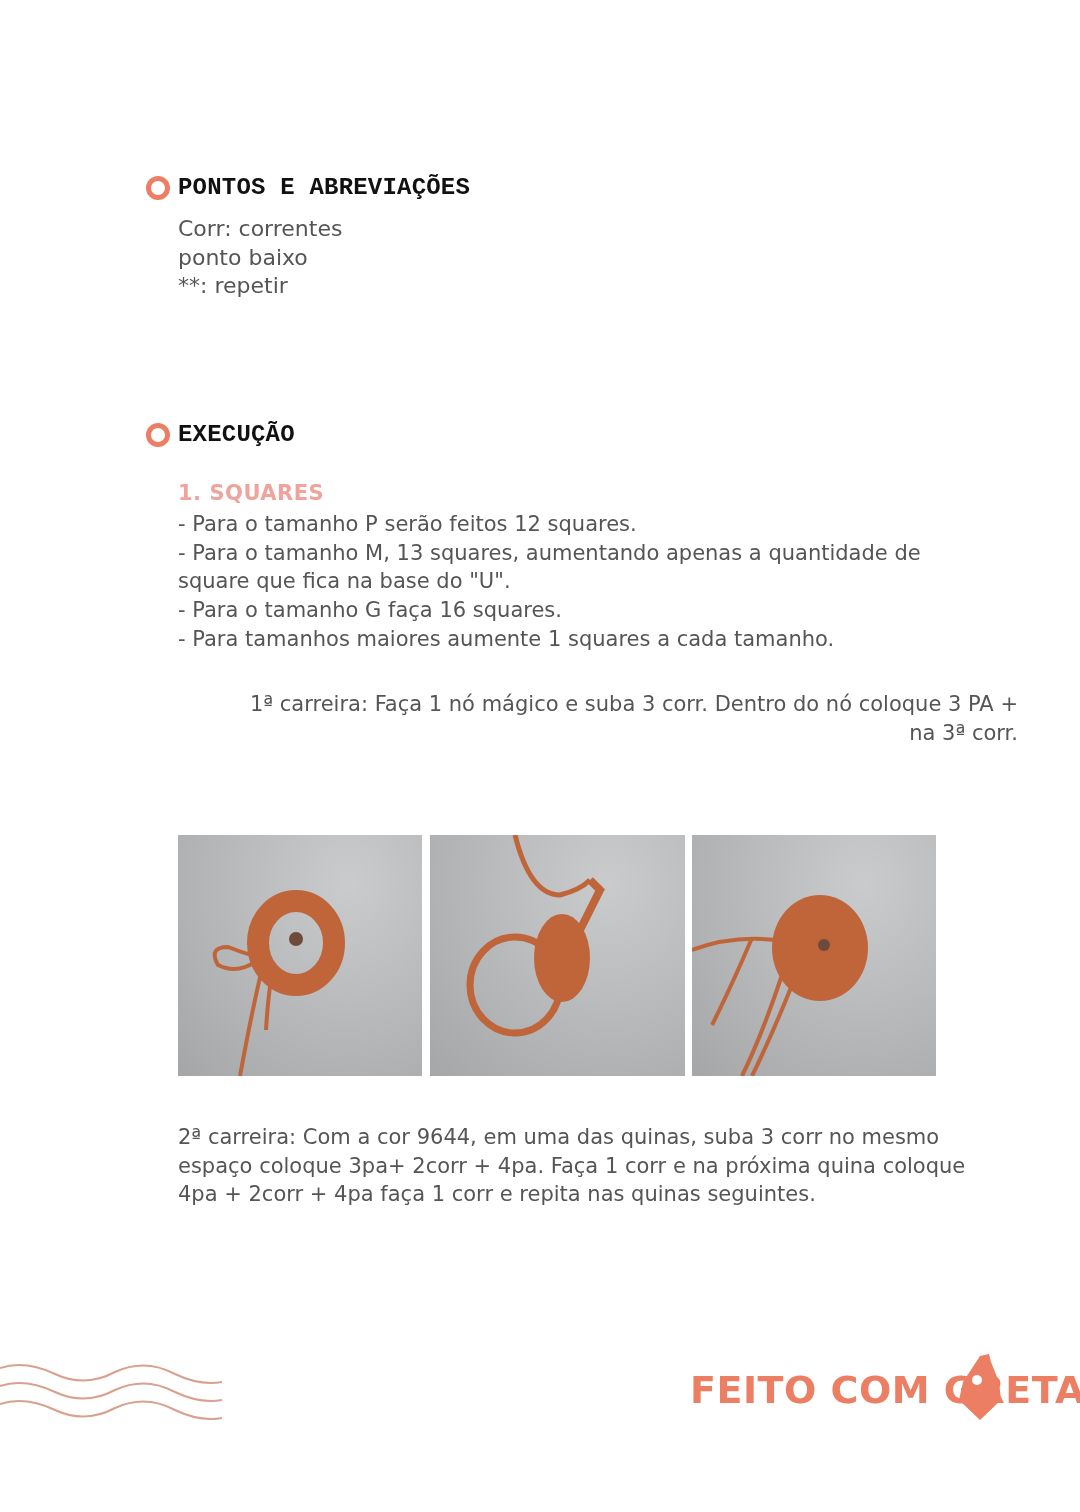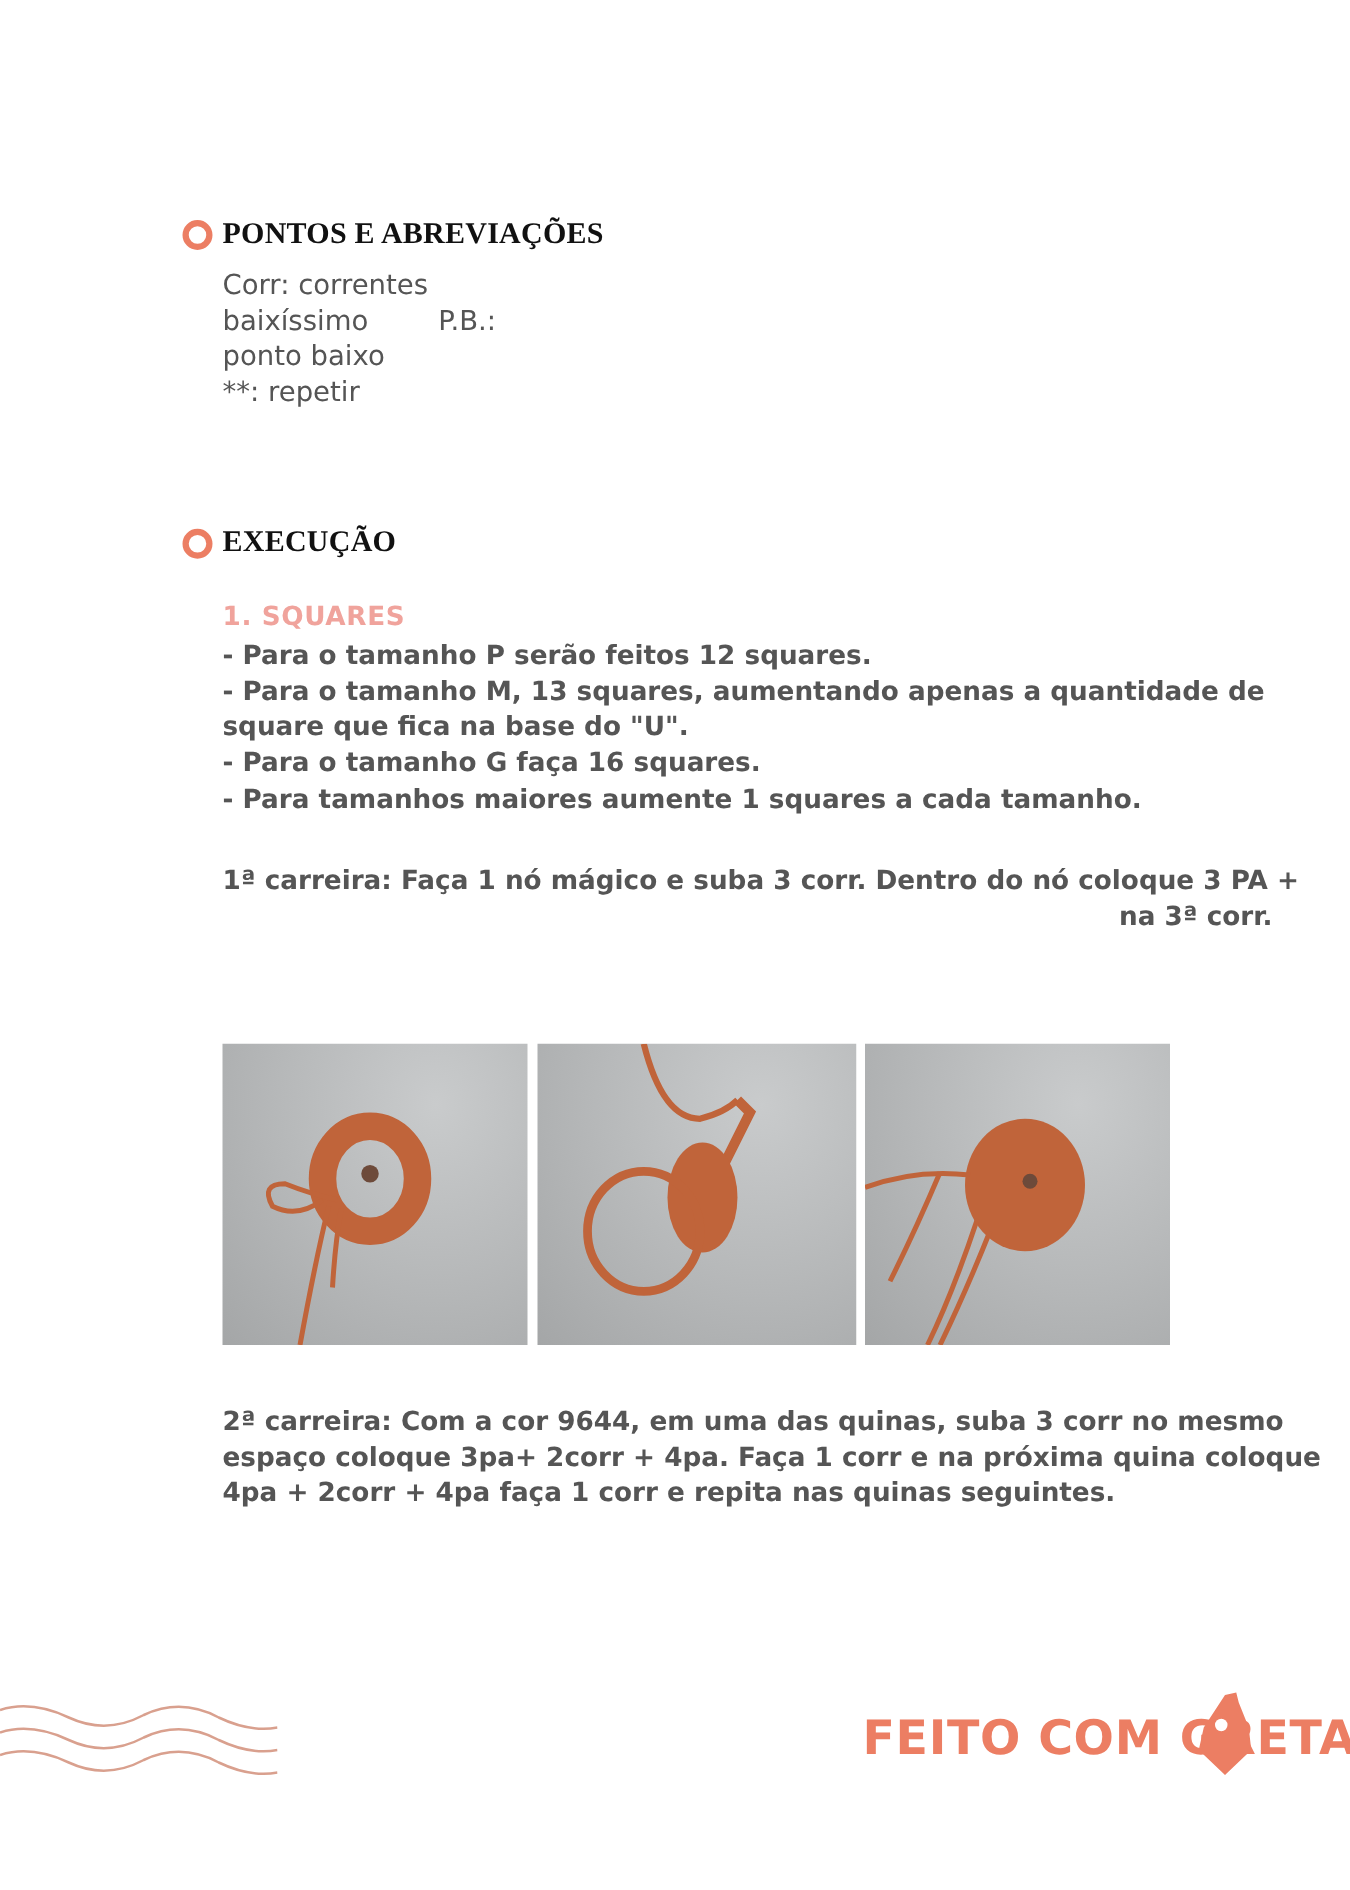--- a/index.html
+++ b/index.html
@@ -1,43 +1,42 @@
 <!DOCTYPE html>
 <html><head>
 <meta charset="utf-8">
 <style>
   html, body { margin: 0; padding: 0; background: #ffffff; }
   body { width: 1080px; height: 1512px; position: relative; overflow: hidden;
          font-family: "DejaVu Sans", sans-serif; color: #4a4a4a; }
   .section-head { position: absolute; left: 146px; display: flex; align-items: center; }
   .ring { width: 14px; height: 14px; border: 5px solid #ec7e63; border-radius: 50%; box-sizing: content-box; margin-right: 8px; }
-  .section-title { font-family: Liberation Serif, serif; font-weight: bold; font-size: 24px; color: #111; letter-spacing: 0.2px; }
+  .section-title { font-family: Liberation Mono, monospace; font-weight: bold; font-size: 24px; color: #111; letter-spacing: 0.2px; }
   .abbr { position: absolute; left: 178px; top: 215px; font-size: 22px; line-height: 28.7px; color: #555; width: 240px; }
   .abbr div { white-space: pre; }
   .sub-title { position: absolute; left: 178px; top: 481px; font-weight: bold; font-size: 21px; color: #f0a39c; letter-spacing: 0.5px; }
   .para { position: absolute; left: 178px; font-size: 21px; line-height: 28.7px; color: #555; width: 840px; }
-  .para div { white-space: nowrap; font-weight: bold; }
+  .para div { white-space: nowrap; }
   .photos { position: absolute; top: 835px; left: 178px; height: 241px; }
   .photo { position: absolute; top: 0; height: 241px;
            background: radial-gradient(ellipse at 70% 20%, #c9cbcc 0%, #b5b7b8 55%, #a4a6a7 100%); overflow: hidden; }
   .photo svg { width: 100%; height: 100%; display: block; }
   .waves { position: absolute; left: 0; top: 1360px; width: 222px; height: 60px; }
   .brand { position: absolute; left: 690px; top: 1368px; font-weight: bold; font-size: 38px; color: #ec7e63; letter-spacing: 0.5px; white-space: nowrap; }
   .brand-mark { position: absolute; left: 955px; top: 1352px; width: 50px; height: 70px; }
 </style>
 </head>
 <body>
 
 <div class="section-head" style="top:174px;">
   <span class="ring"></span>
   <span class="section-title">PONTOS E ABREVIAÇÕES</span>
 </div>
 <div class="abbr">
   <div>Corr: correntes</div>
-  <div>baixíssimo        P.B.:</div>
   <div>ponto baixo</div>
   <div>**: repetir</div>
 </div>
 
 <div class="section-head" style="top:421px;">
   <span class="ring"></span>
   <span class="section-title">EXECUÇÃO</span>
 </div>
 
 <div class="sub-title">1. SQUARES</div>

